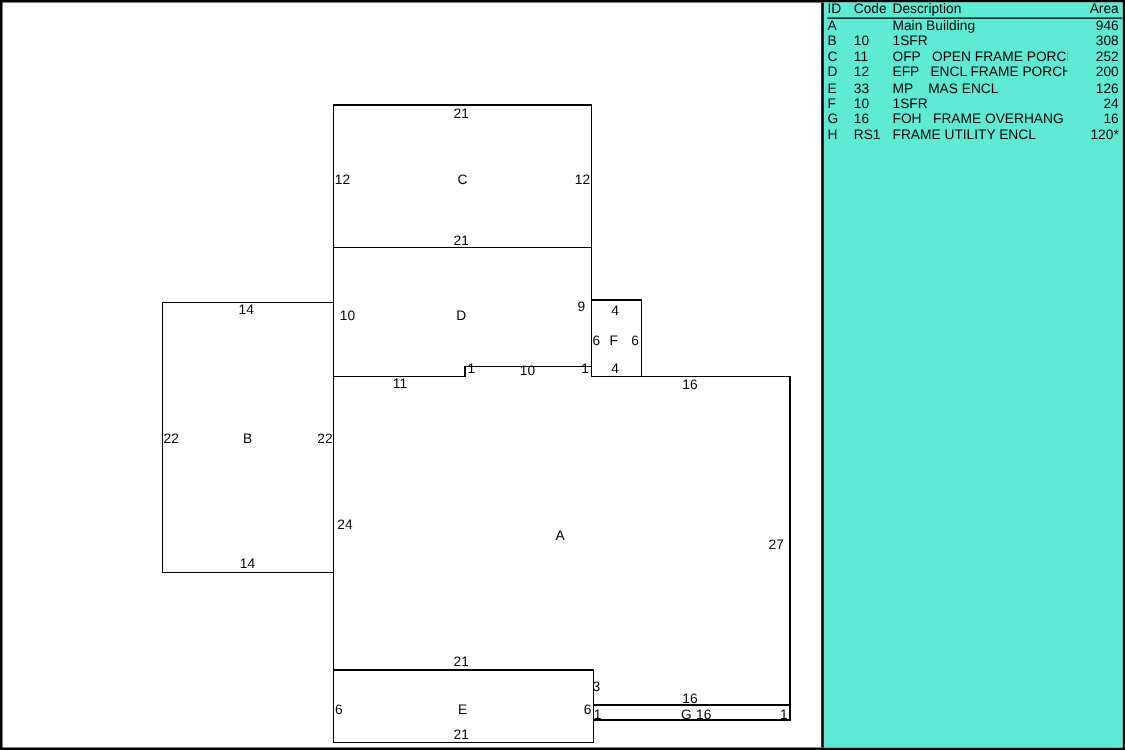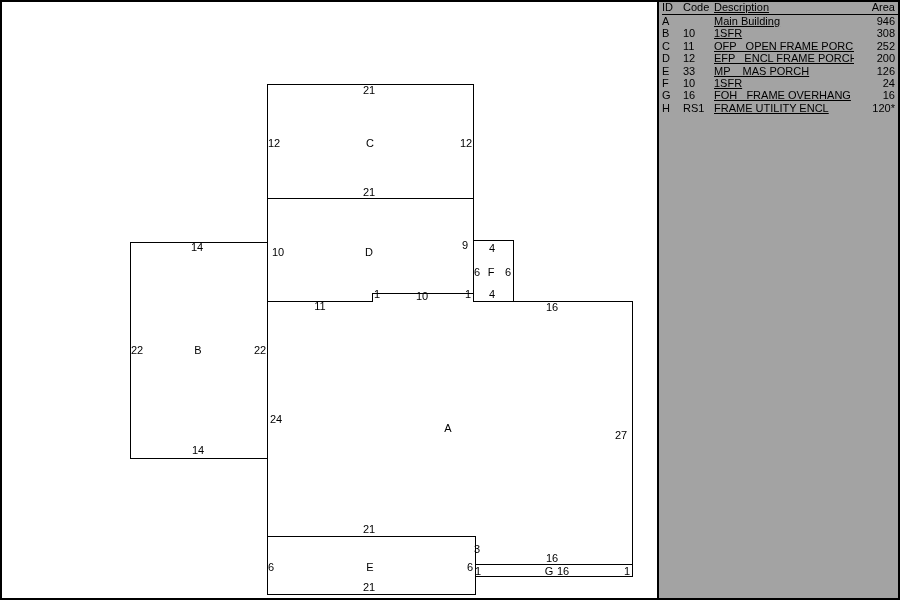--- a/index.html
+++ b/index.html
@@ -33,40 +33,40 @@
     text-anchor: middle;
   }
   .legend {
     position: absolute;
     left: 655px;
     top: -2px;
     width: 243px;
     height: 600px;
     box-sizing: border-box;
     border-left: 2px solid #000000;
-    background: #a3a3a3;
+    background: #5eead4;
     padding: 1px 0 0 3px;
     font-size: 11px;
     color: #000000;
   }
   .legend-grid-row {
     display: grid;
     grid-template-columns: 21px 31px 1fr 46px;
     align-items: baseline;
   }
   .legend-header {
     height: 13px;
     line-height: 13px;
     border-bottom: 1px solid #000000;
   }
   .legend-row {
     height: 12.4px;
     line-height: 12.4px;
   }
-  .col-desc { white-space: pre; overflow: hidden; text-decoration: underline; }
+  .col-desc { white-space: pre; overflow: hidden; }
   .col-area { text-align: right; padding-right: 5px; white-space: pre; }
 </style>
 </head>
 <body>
 
 <div class="screen">
 
   <svg id="sketch-svg" viewBox="0 0 900 600">
       <polygon points="267,84 473,84 473,198 267,198" stroke="#000000"></polygon>
       <polygon points="267,198 473,198 473,293 372,293 372,301 267,301" stroke="#000000"></polygon>
@@ -142,21 +142,21 @@
         </div>
         <div class="legend-grid-row legend-row">
           <span class="col-id">D</span>
           <span class="col-code">12</span>
           <span class="col-desc">EFP   ENCL FRAME PORCH</span>
           <span class="col-area">200</span>
         </div>
         <div class="legend-grid-row legend-row">
           <span class="col-id">E</span>
           <span class="col-code">33</span>
-          <span class="col-desc">MP    MAS PORCH</span>
+          <span class="col-desc">MP    MAS ENCL</span>
           <span class="col-area">126</span>
         </div>
         <div class="legend-grid-row legend-row">
           <span class="col-id">F</span>
           <span class="col-code">10</span>
           <span class="col-desc">1SFR</span>
           <span class="col-area">24</span>
         </div>
         <div class="legend-grid-row legend-row">
           <span class="col-id">G</span>

